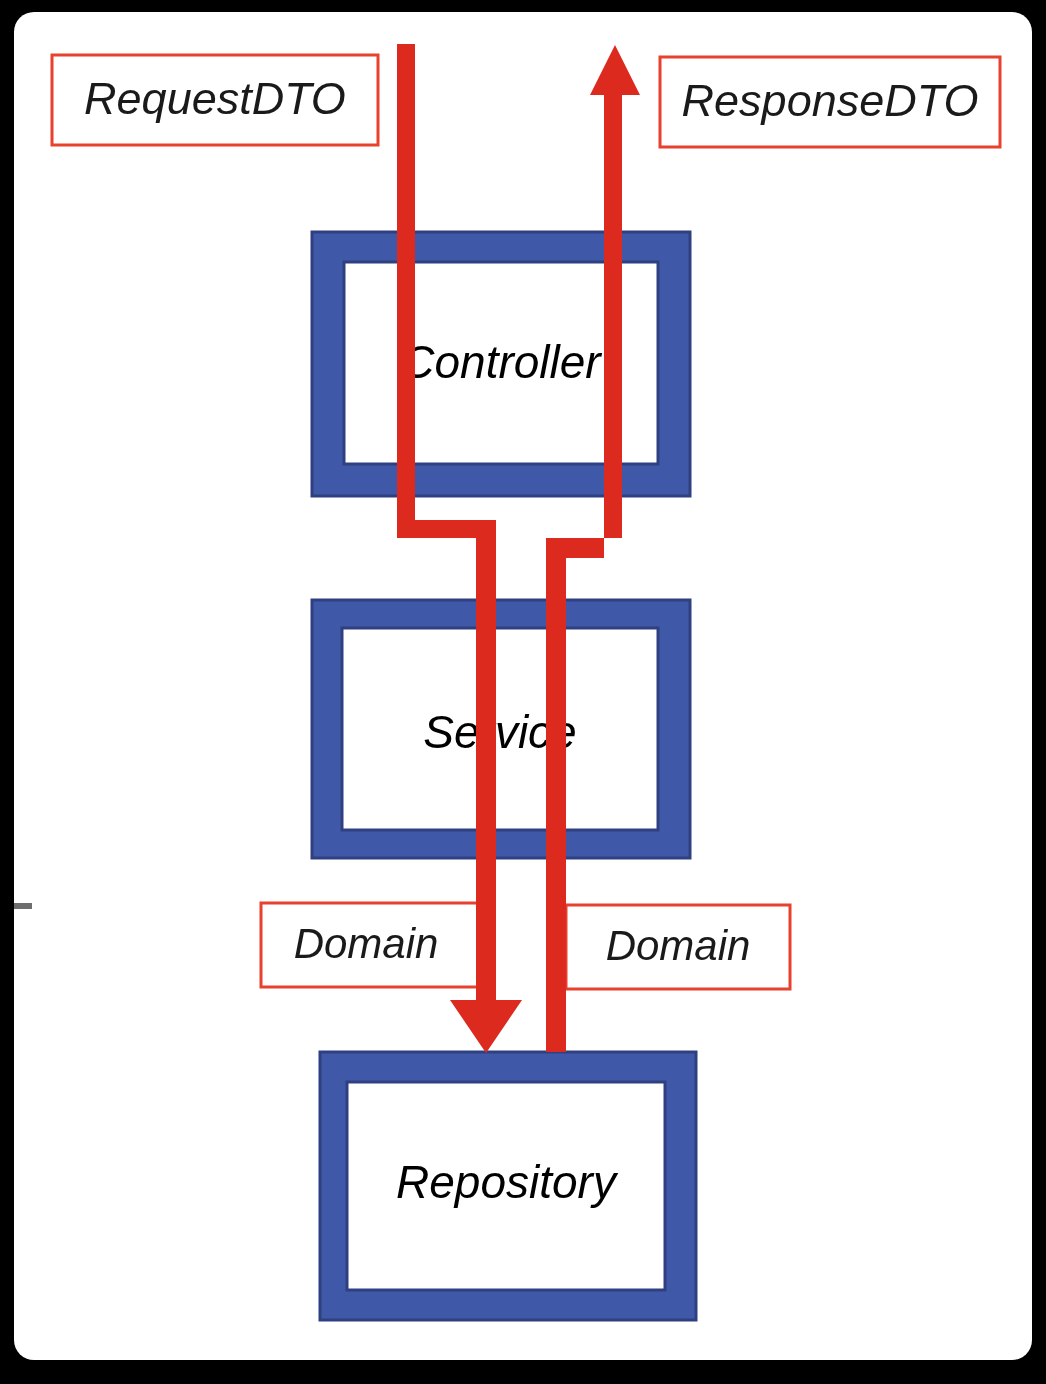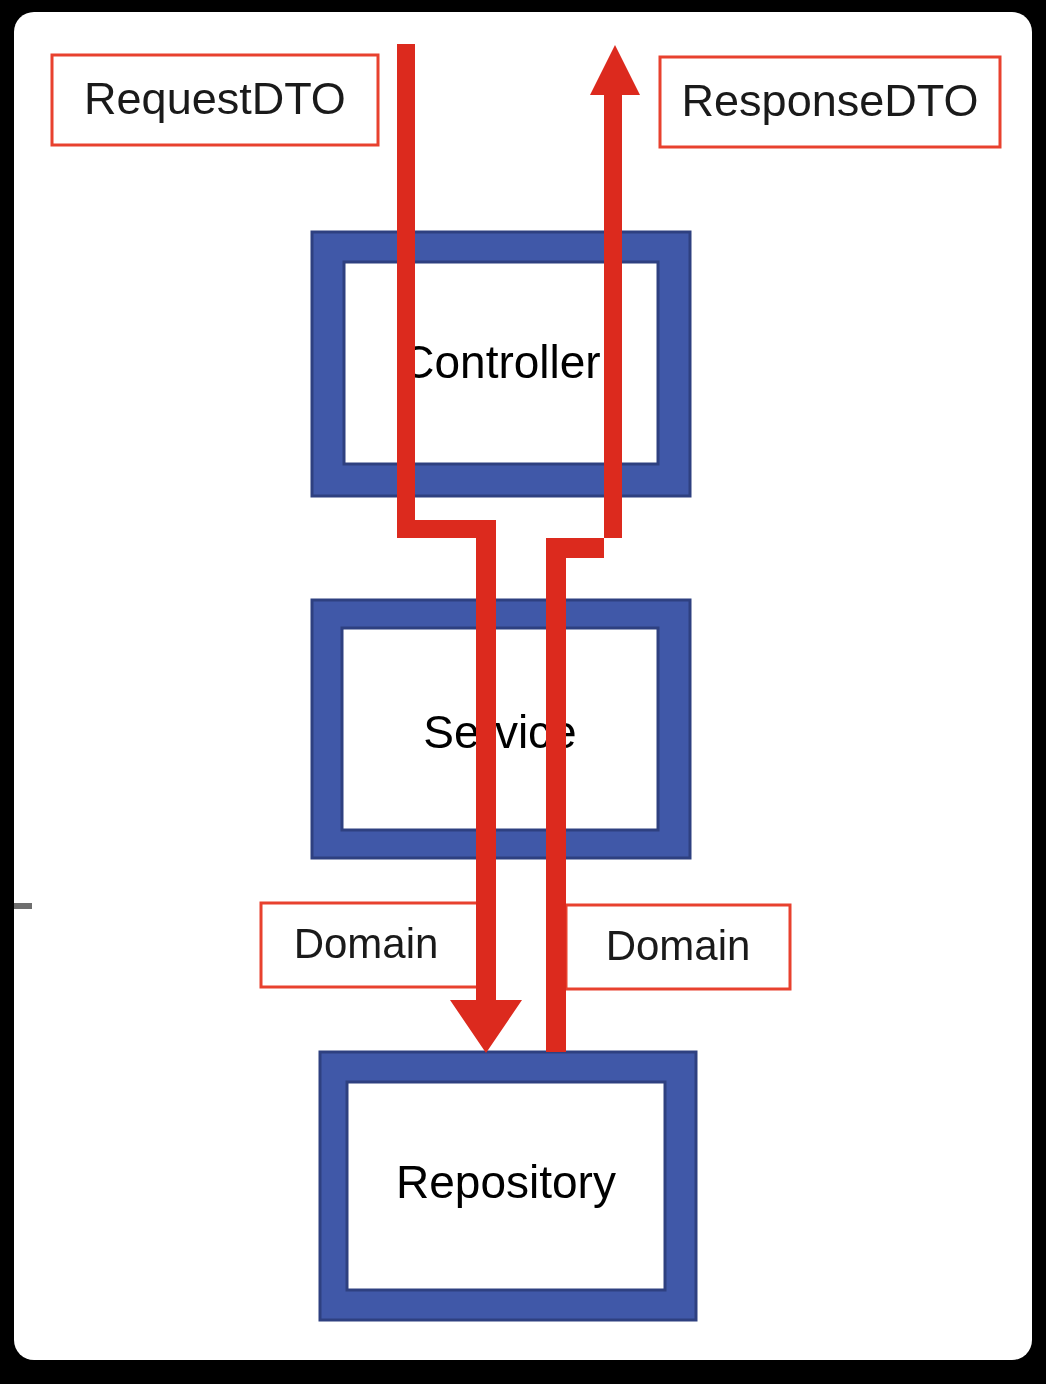--- a/index.html
+++ b/index.html
@@ -12,20 +12,21 @@
     width: 1046px;
     height: 1384px;
     overflow: hidden;
     font-family: "Liberation Sans", sans-serif;
   }
   #diagram-root {
     position: relative;
     width: 1046px;
     height: 1384px;
     background: #a21caf;
+    font-style: italic;
   }
   #canvas-svg {
     display: block;
     width: 1046px;
     height: 1384px;
   }
   .layer-label {
     font-family: "Liberation Sans", sans-serif;
     font-size: 46px;
     fill: #000000;

